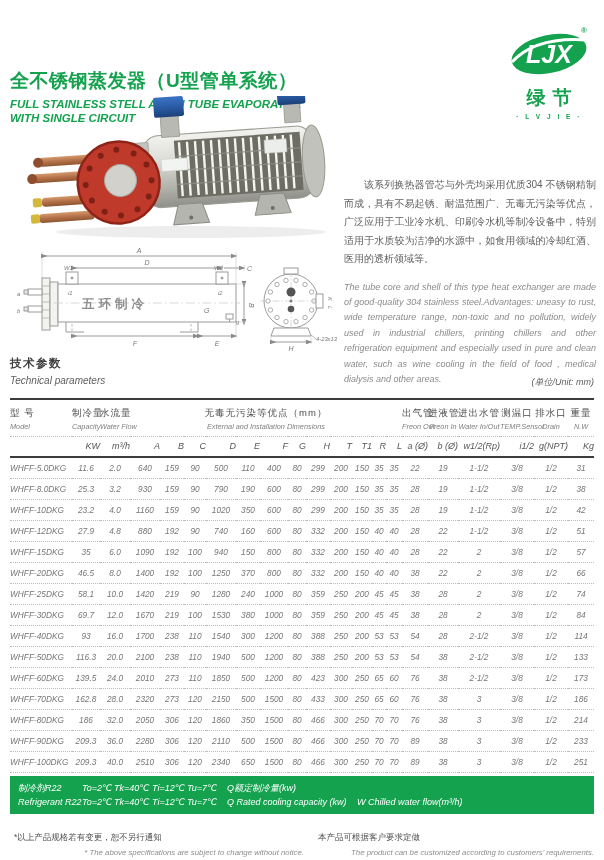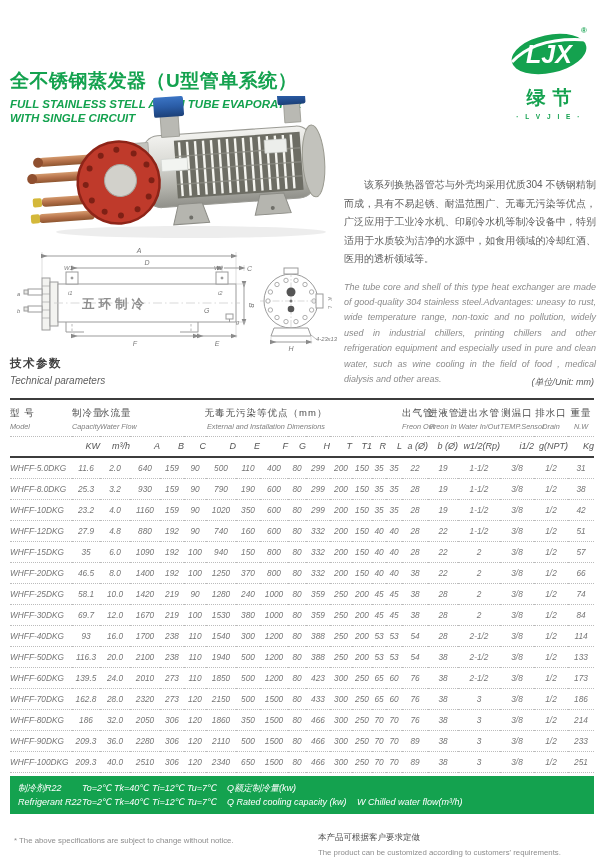--- a/index.html
+++ b/index.html
@@ -52,21 +52,21 @@
   
   .green-bar{position:absolute;left:10px;top:776px;width:584px;height:38px;background:var(--green);
     color:#fff;padding:5px 0 0 8px;}
   .gb-line{display:grid;grid-template-columns:64px 32px 38px 35px 40px 130px 1fr;
     font-size:9px;font-style:italic;line-height:14px;white-space:nowrap;}
   
   .notes{position:absolute;left:0;top:832px;width:604px;}
   .note-left{position:absolute;left:14px;top:0;width:290px;}
   .note-right{position:absolute;left:318px;top:0;width:276px;}
   .note-cn{font-size:8.5px;color:#4f4f4f;}
-  .note-en{font-size:7.8px;color:#8d8d8d;margin-top:4px;}
+  .note-en{font-size:7.8px;font-style:italic;color:#8d8d8d;margin-top:4px;text-align:right;}
 </style>
 </head>
 <body>
 
 <div class="title-block">
   <div class="page-title">全不锈钢蒸发器（U型管单系统）</div>
   <div class="page-subtitle">
     <div>FULL STAINLESS STELL AND U TUBE EVAPORATOR</div>
     <div>WITH SINGLE CIRCUIT</div>
   </div>
@@ -722,19 +722,20 @@
     <span>Tk=40℃</span>
     <span>Ti=12℃</span>
     <span>Tu=7℃</span>
     <span>Q Rated cooling capacity (kw)</span>
     <span>W Chilled water flow(m³/h)</span>
   </div>
 </div>
 
 <div class="notes">
   <div class="note-left">
+    <div class="note-cn">*以上产品规格若有变更，恕不另行通知</div>
     <div class="note-en">* The above specifications are subject to change without notice.</div>
   </div>
   <div class="note-right">
     <div class="note-cn">本产品可根据客户要求定做</div>
     <div class="note-en">The product can be customized according to customers' requirements.</div>
   </div>
 </div>
 
 </body></html>

